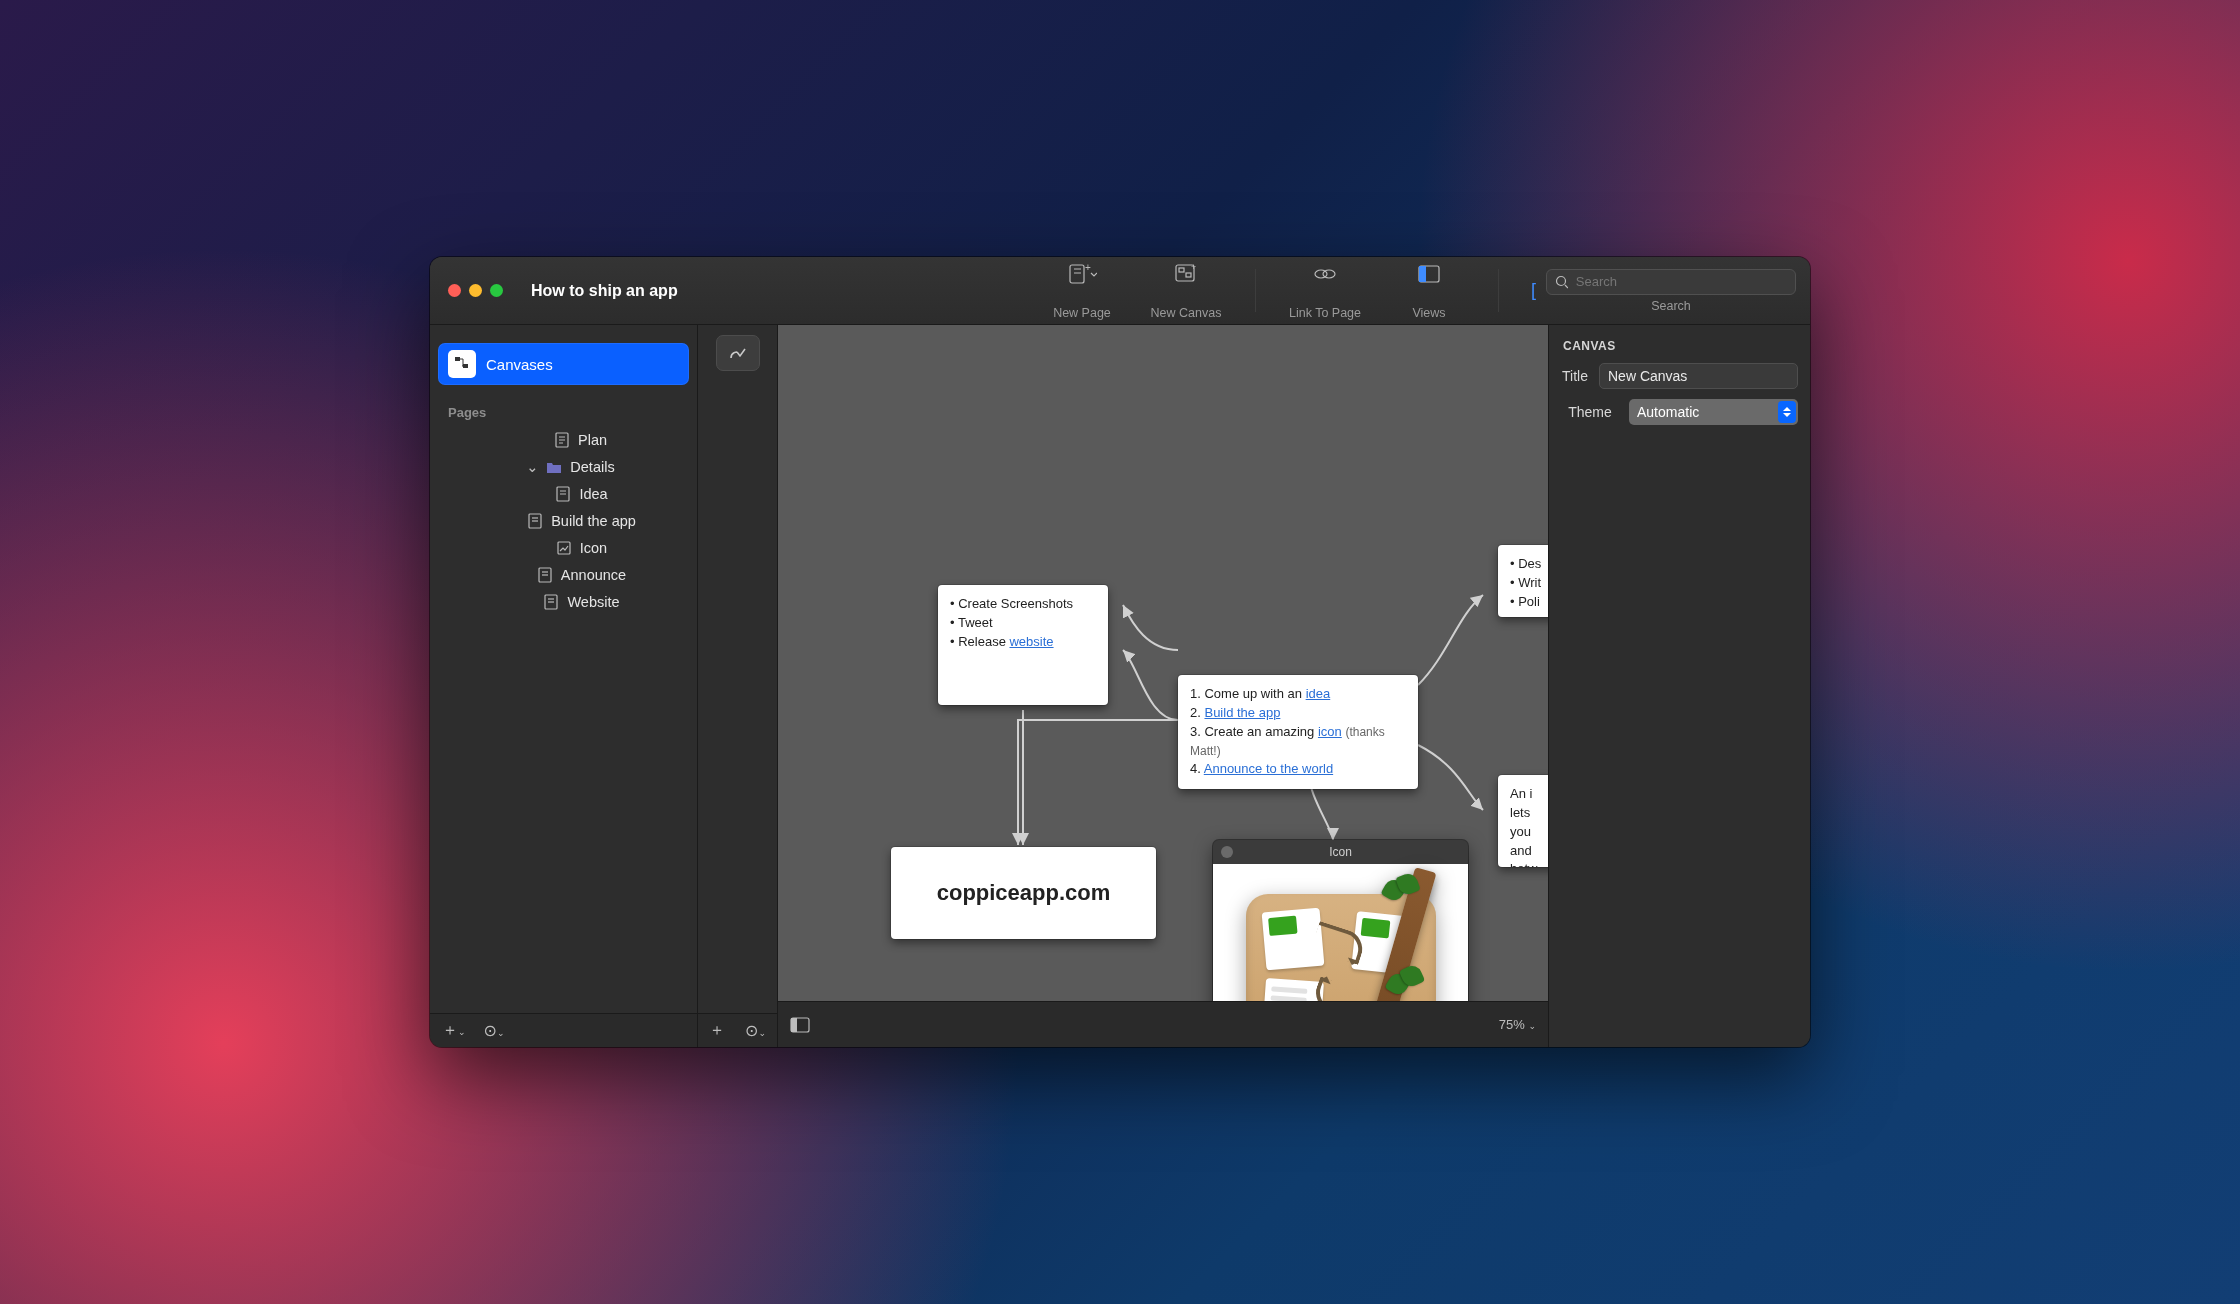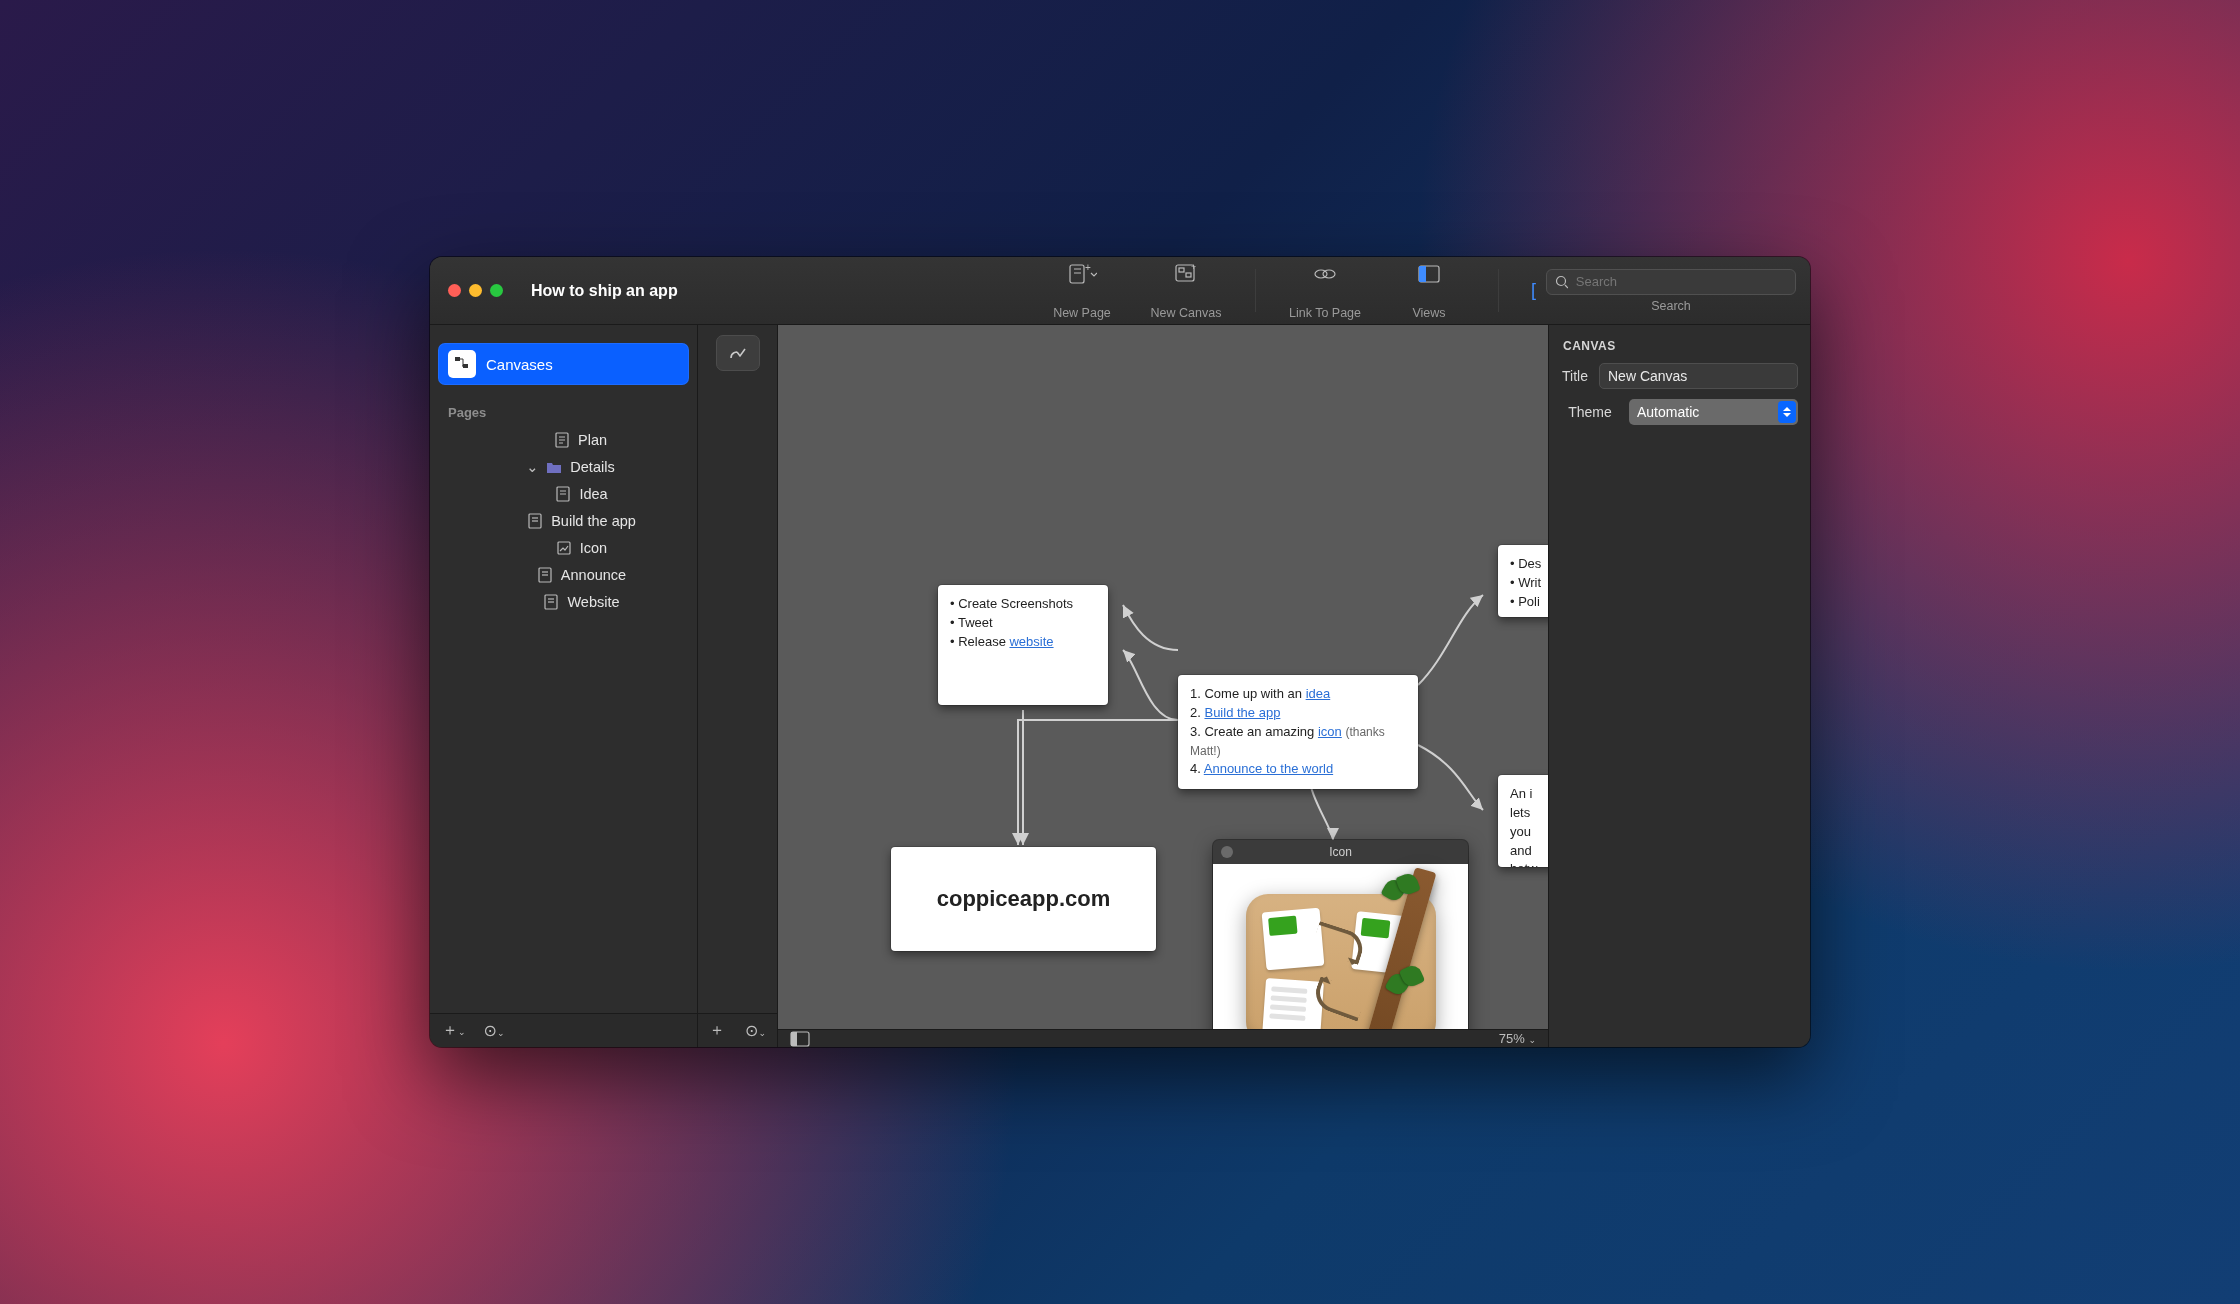--- a/index.html
+++ b/index.html
@@ -169,21 +169,21 @@
     background:linear-gradient(#8a5a30,#704621);border-radius:4px 4px 2px 2px;
     box-shadow:0 4px 8px rgba(0,0,0,.4);
   }
   .pencil:before{content:"";position:absolute;left:0;bottom:-18px;border:11px solid transparent;border-top:18px solid #e9cda0;}
   .pencil:after{content:"";position:absolute;left:8px;bottom:-20px;width:6px;height:8px;background:#3b3b3b;border-radius:0 0 3px 3px;}
   .leaf{position:absolute;width:20px;height:20px;background:#2f7a22;border-radius:50% 4px 50% 4px;transform:rotate(30deg);box-shadow:0 1px 2px rgba(0,0,0,.3);}
   
   .wire{stroke:#d0d0d0;stroke-width:2;fill:none;}
   .wirehead{fill:#d0d0d0;}
   .canvas-status{
-    height:18px;border-top:1px solid #1a1a1a;background:#2a2a2a;
+    height:46px;border-top:1px solid #1a1a1a;background:#2a2a2a;
     display:flex;align-items:center;padding:0 12px;color:#bdbdbd;font-size:13px;
   }
   .canvas-status .fill{flex:1;}
 
   
   .inspector{
     width:262px;background:#2d2d2d;border-left:1px solid #1a1a1a;
     display:flex;flex-direction:column;padding:12px 12px 0 12px;color:#e8e8e8;
   }
   .insp-title{font-size:12px;font-weight:700;letter-spacing:.5px;color:#d6d6d6;margin:2px 0 10px 2px;}
@@ -425,21 +425,21 @@
             • <span>Release </span><a>website</a>
           </div>
 
           <div class="card" style="left:400px;top:350px;width:240px;">
             1. <span>Come up with an </span><a>idea</a><br>
             2. <a>Build the app</a><br>
             3. <span>Create an amazing </span><a>icon</a> <span class="muted">(thanks Matt!)</span><br>
             4. <a>Announce to the world</a>
           </div>
 
-          <div class="card card-big" style="left:113px;top:522px;width:265px;height:104px;">
+          <div class="card card-big" style="left:113px;top:522px;width:265px;height:92px;">
             <span>coppiceapp.com</span>
           </div>
 
           <div class="card" style="right:-10px;top:220px;width:60px;height:72px;overflow:hidden;">
             • <span>Des</span><br>
             • <span>Writ</span><br>
             • <span>Poli</span>
           </div>
 
           <div class="card" style="right:-10px;top:450px;width:60px;height:92px;overflow:hidden;">

